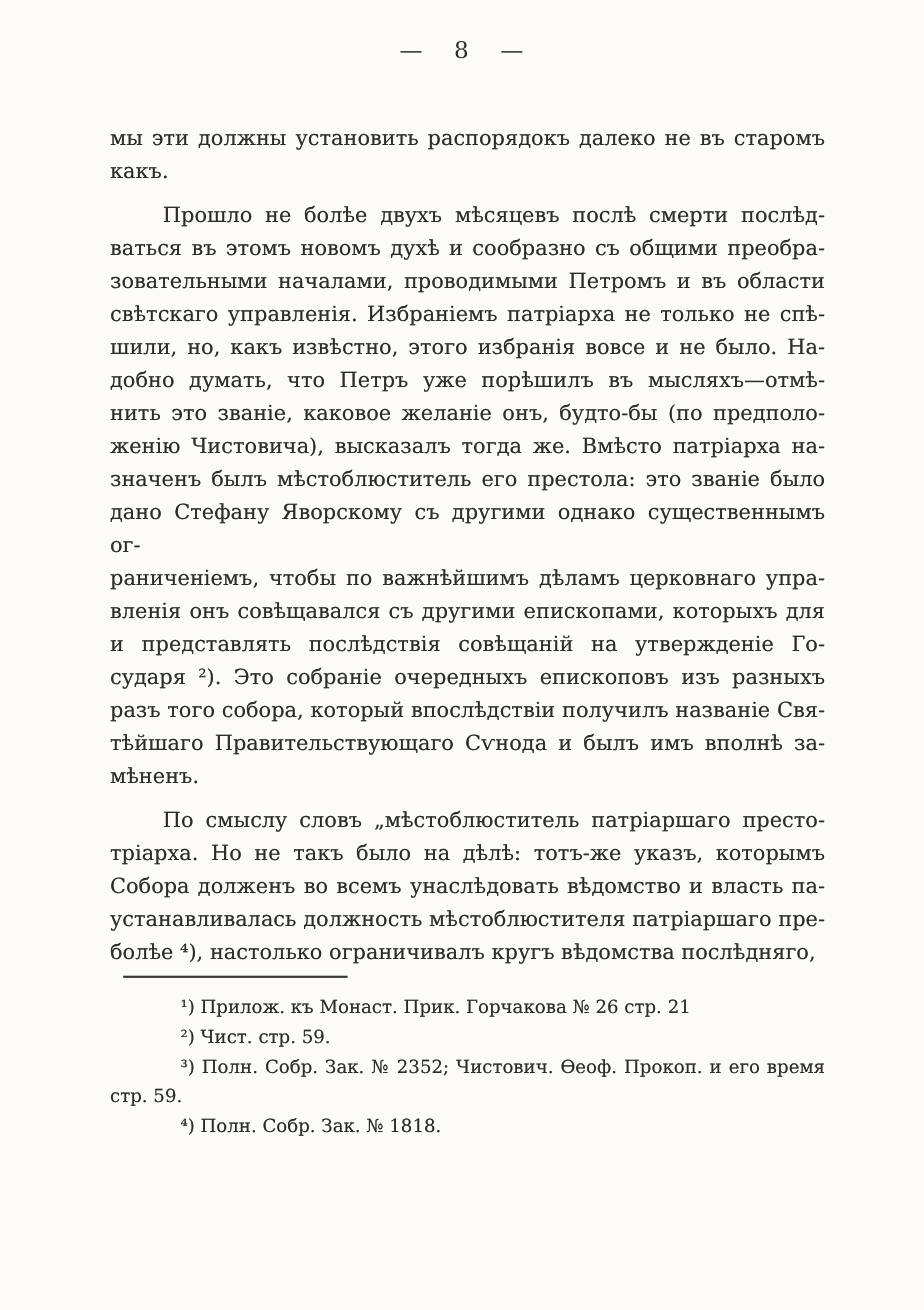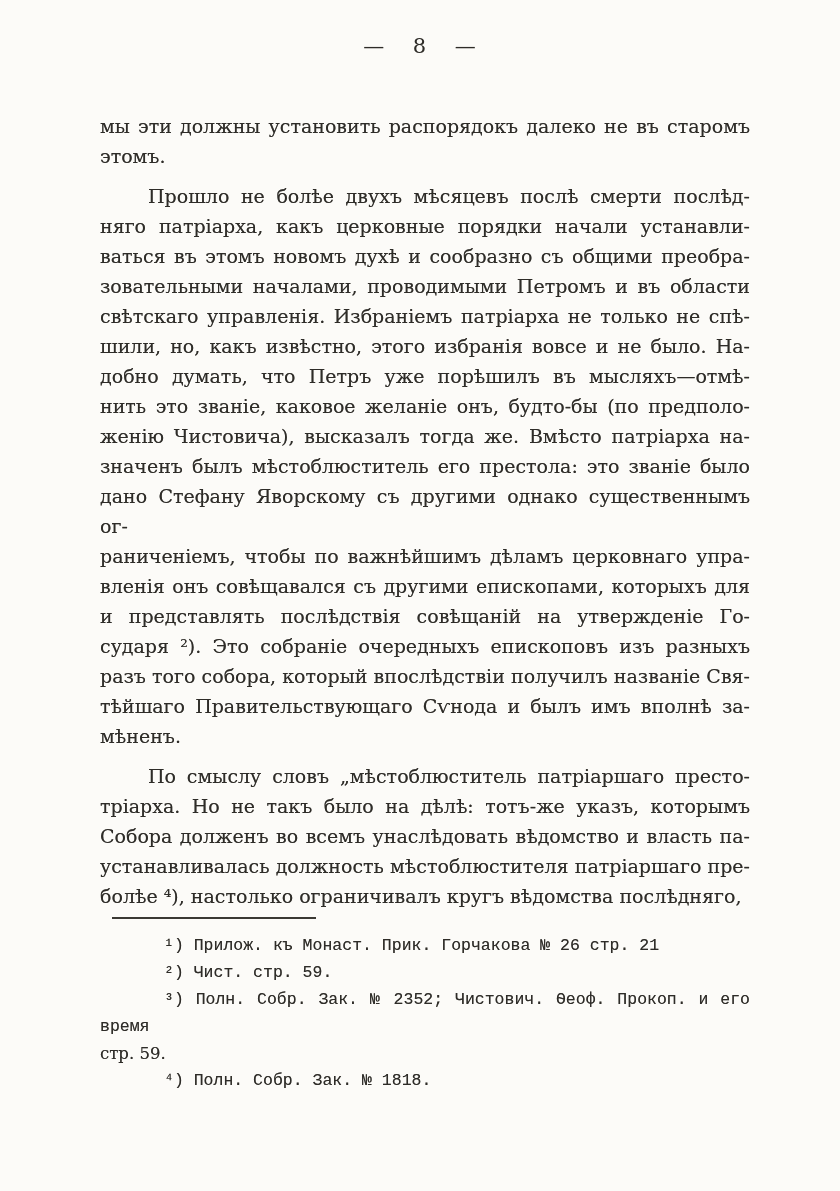--- a/index.html
+++ b/index.html
@@ -43,37 +43,36 @@
     margin:6px 0 0 12px;
     width:204px;height:2px;
     background:#3b3934;
   }
   .footnotes{
     margin-top:13px;
     font-size:16.5px;
   }
   .footnotes .para{margin:0;}
   .footnotes .line{line-height:27px;}
-  .footnotes .line.indent{text-indent:64px;font-family:Liberation Mono, monospace;}
+  .footnotes .line.indent{text-indent:64px;}
 </style>
 </head>
 <body>
 
 <div class="page">
   <div class="page-header">— 8 —</div>
 
   <div class="content">
     <div id="body-text">
         <div class="para">
           <div class="line">мы эти должны установить распорядокъ далеко не въ старомъ</div>
-          <div class="line last">этомъ.</div>
+          <div class="line last">какъ.</div>
         </div>
         <div class="para">
           <div class="line indent">Прошло не болѣе двухъ мѣсяцевъ послѣ смерти послѣд-</div>
-          <div class="line">няго патріарха, какъ церковные порядки начали устанавли-</div>
           <div class="line">ваться въ этомъ новомъ духѣ и сообразно съ общими преобра-</div>
           <div class="line">зовательными началами, проводимыми Петромъ и въ области</div>
           <div class="line">свѣтскаго управленія. Избраніемъ патріарха не только не спѣ-</div>
           <div class="line">шили, но, какъ извѣстно, этого избранія вовсе и не было. На-</div>
           <div class="line">добно думать, что Петръ уже порѣшилъ въ мысляхъ—отмѣ-</div>
           <div class="line">нить это званіе, каковое желаніе онъ, будто-бы (по предполо-</div>
           <div class="line">женію Чистовича), высказалъ тогда же. Вмѣсто патріарха на-</div>
           <div class="line">значенъ былъ мѣстоблюститель его престола: это званіе было</div>
           <div class="line">дано Стефану Яворскому съ другими однако существеннымъ ог-</div>
           <div class="line">раниченіемъ, чтобы по важнѣйшимъ дѣламъ церковнаго упра-</div>

